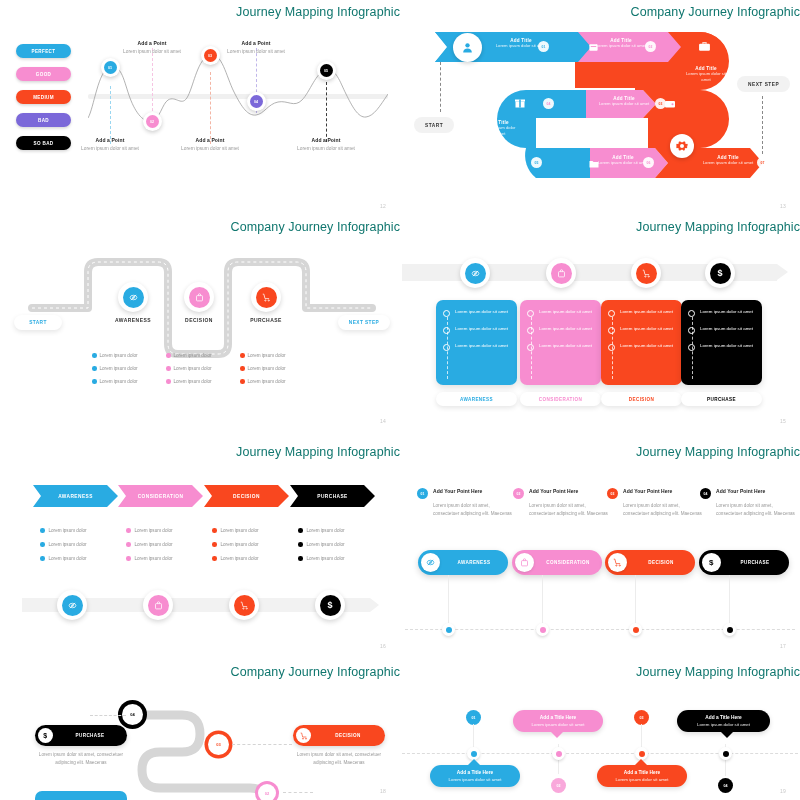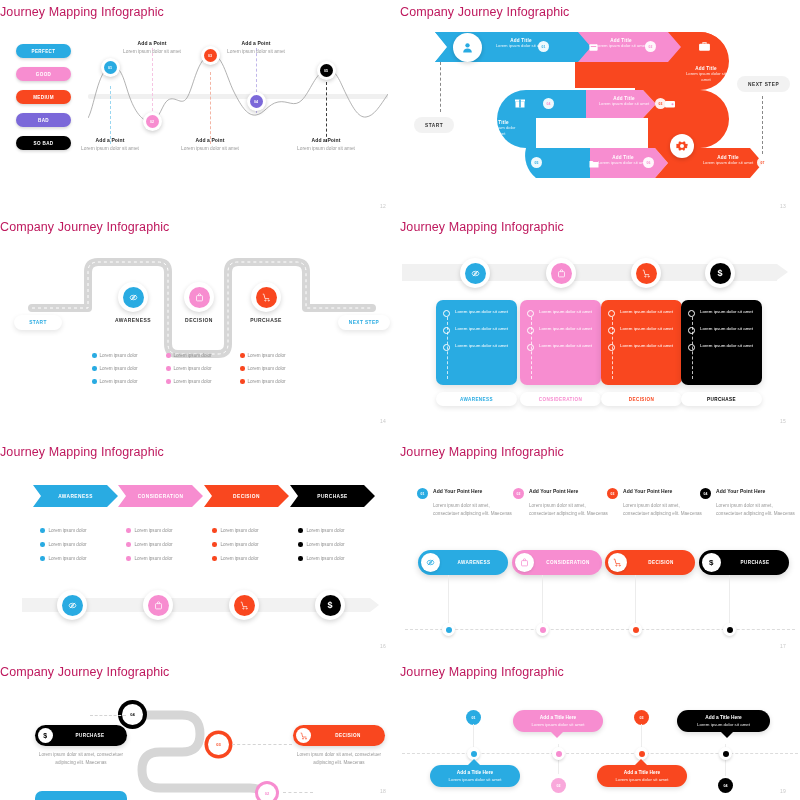--- a/index.html
+++ b/index.html
@@ -14,21 +14,21 @@
   .s1 { left:0;   top:0;   }
   .s2 { left:400px; top:0; }
   .s3 { left:0;   top:215px; }
   .s4 { left:400px; top:215px; }
   .s5 { left:0;   top:440px; }
   .s6 { left:400px; top:440px; }
   .s7 { left:0;   top:660px; height:140px; }
   .s8 { left:400px; top:660px; height:140px; }
 
   .title {
-    text-align:left; font-size:12.5px; color:#be185d;
+    text-align:right; font-size:12.5px; color:#0f766e;
     font-weight:400; letter-spacing:.1px; padding-top:5px;
   }
   .pagenum {
     position:absolute; right:14px; bottom:6px;
     font-size:5px; color:#c8c8c8; letter-spacing:.2px;
   }
 
   
   .legend-col { position:absolute; left:16px; top:44px; }
   .pill {

